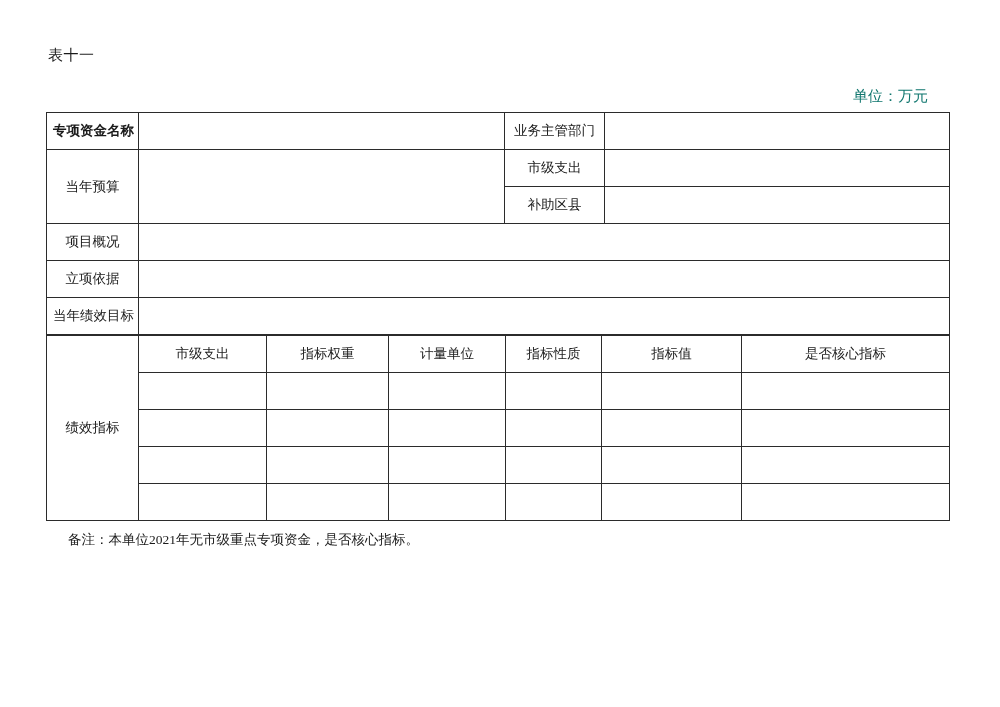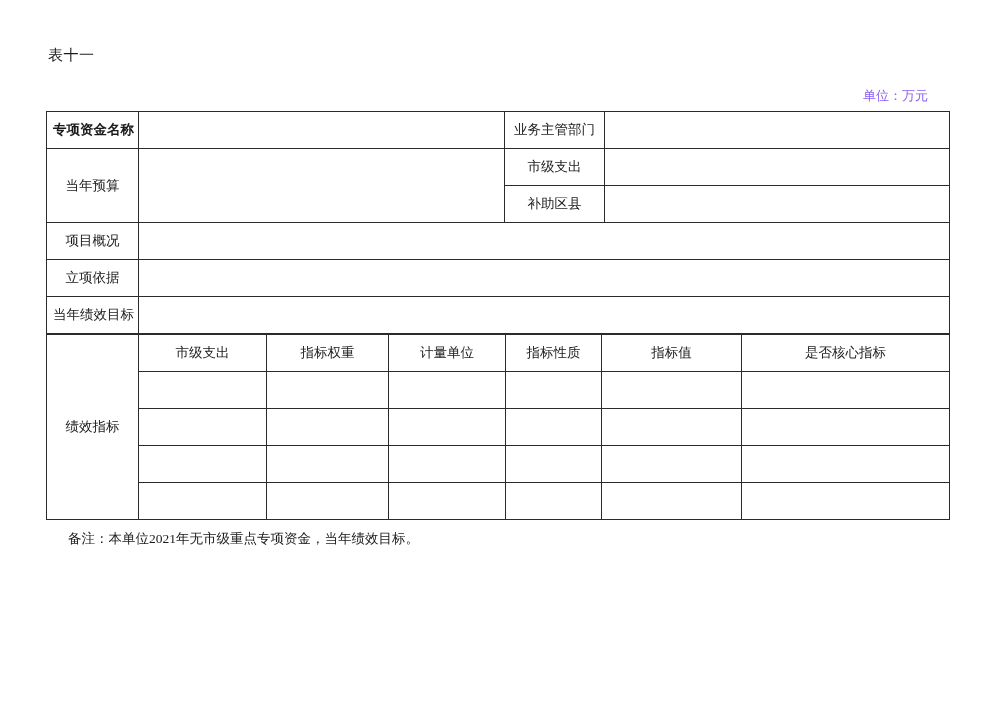--- a/index.html
+++ b/index.html
@@ -30,23 +30,23 @@
   .doc-title {
     text-align: center;
     font-size: 18.5px;
     font-weight: bold;
     letter-spacing: 0.2px;
     margin: 26px 0 0 0;
     color: #0d0d0d;
   }
   .unit-line {
     text-align: right;
-    font-size: 13px;
+    font-size: 15px;
     margin: 22px 16px 6px 0;
-    color: #8b5cf6;
+    color: #0f766e;
   }
   table.main {
     border-collapse: collapse;
     width: 903px;
     margin: 0 0 0 0;
     table-layout: fixed;
   }
   table.main td {
     border: 1px solid #2b2b2b;
     font-size: 13.5px;
@@ -181,15 +181,15 @@
         <td class="blank h-row"></td>
         <td class="blank h-row"></td>
         <td class="blank h-row"></td>
         <td class="blank h-row"></td>
         <td class="blank h-row"></td>
         <td class="blank h-row"></td>
       </tr>
     </tbody>
   </table>
 
-  <div class="note">备注：本单位2021年无市级重点专项资金，当年绩效目标。</div>
+  <div class="note">备注：本单位2021年无市级重点专项资金，是否核心指标。</div>
 
 </div>
 
 </body></html>

